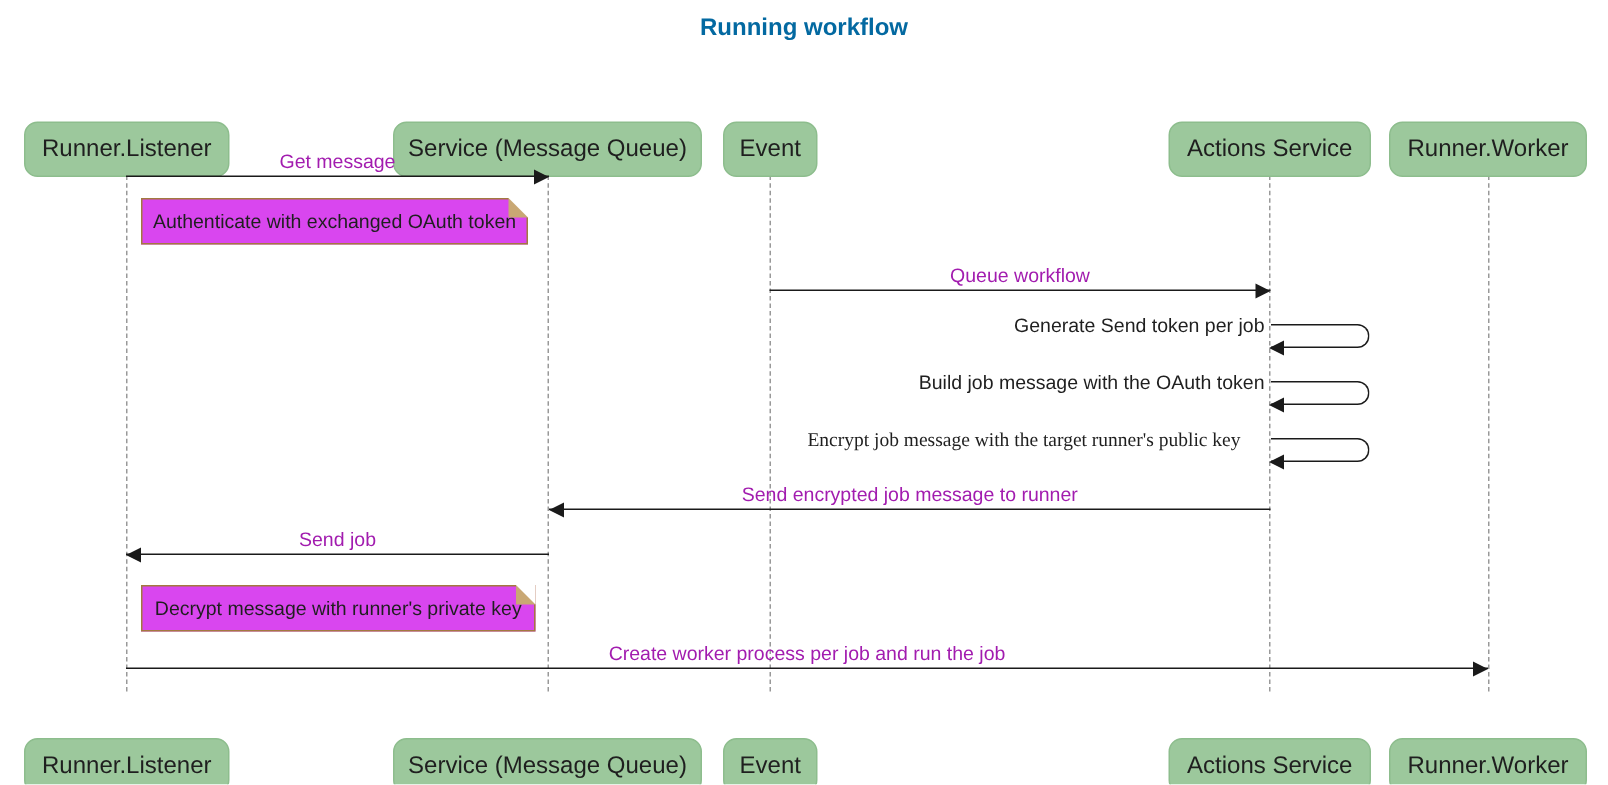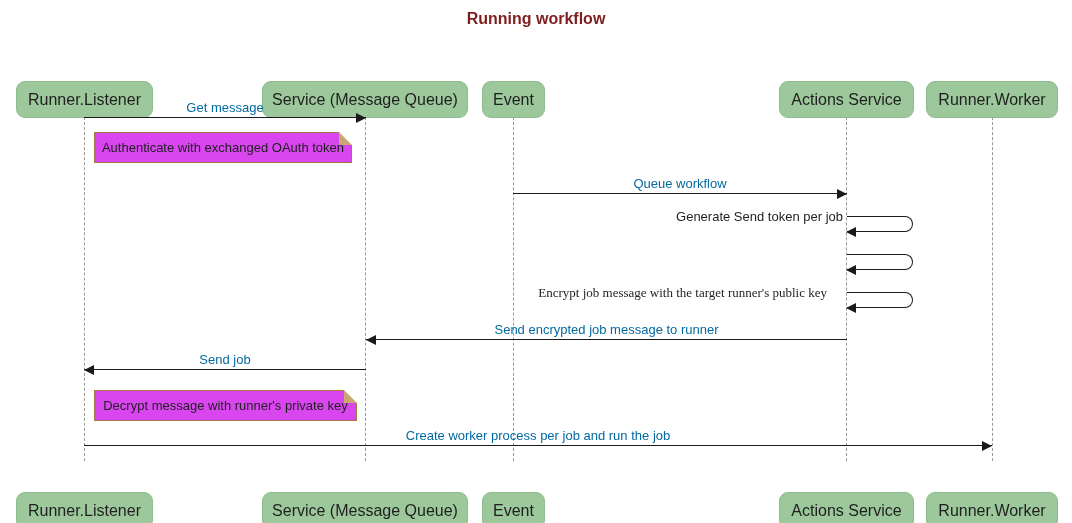--- a/index.html
+++ b/index.html
@@ -7,36 +7,36 @@
   #stage{
     position:relative;
     width:1072px;height:523px;
     background:#ffffff;
     font-family:"Liberation Sans", sans-serif;
     color:#1f1f1f;
     overflow:hidden;
   }
   .title{
     position:absolute;top:10px;left:0;width:1072px;
-    text-align:center;font-size:16px;font-weight:bold;color:#7f1d1d;
+    text-align:center;font-size:16px;font-weight:bold;color:#0369a1;
   }
   .actor{
     position:absolute;height:37px;
     background:#9CC89C;border:1px solid #8DBD8D;border-radius:9px;
     display:flex;align-items:center;justify-content:center;
     font-size:16px;color:#1f1f1f;white-space:nowrap;margin-top:31px;
   }
   .lifeline{
     position:absolute;top:87px;height:374px;width:0;
     border-left:1px dashed #999999;
   }
   .msg{position:absolute;}
   .msg .lbl{
     position:absolute;left:0;right:0;bottom:3px;
-    text-align:center;font-size:13px;white-space:nowrap;color:#0369a1;
+    text-align:center;font-size:13px;white-space:nowrap;color:#a21caf;
   }
   .msg .line{position:absolute;left:0;right:0;bottom:0;height:0;border-top:1px solid #1a1a1a;}
   .head-right{
     position:absolute;right:0;bottom:-5px;width:0;height:0;
     border-left:10px solid #1a1a1a;border-top:5px solid transparent;border-bottom:5px solid transparent;
   }
   .head-left{
     position:absolute;left:0;bottom:-5px;width:0;height:0;
     border-right:10px solid #1a1a1a;border-top:5px solid transparent;border-bottom:5px solid transparent;
   }
@@ -98,20 +98,21 @@
     <div class="lbl">Queue workflow</div>
     <div class="line"></div>
     <div class="head-right"></div>
   </div>
 
   <div class="selflbl" style="left:300px;top:209px;width:543px;">Generate Send token per job</div>
   <div class="selfloop" style="left:847px;top:216px;">
     <div class="head"></div>
   </div>
 
+  <div class="selflbl" style="left:300px;top:247px;width:543px;">Build job message with the OAuth token</div>
   <div class="selfloop" style="left:847px;top:254px;">
     <div class="head"></div>
   </div>
 
   <div class="selflbl" style="left:284px;top:285px;width:543px;font-family:Liberation Serif, serif;">Encrypt job message with the target runner's public key</div>
   <div class="selfloop" style="left:847px;top:292px;">
     <div class="head"></div>
   </div>
 
   <div class="msg" style="left:84px;top:350px;width:282px;height:20px;">

